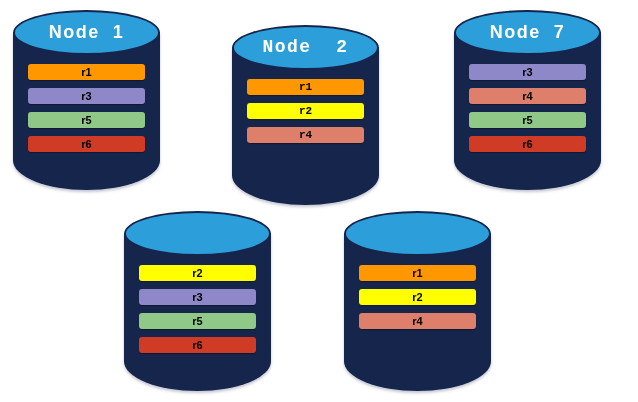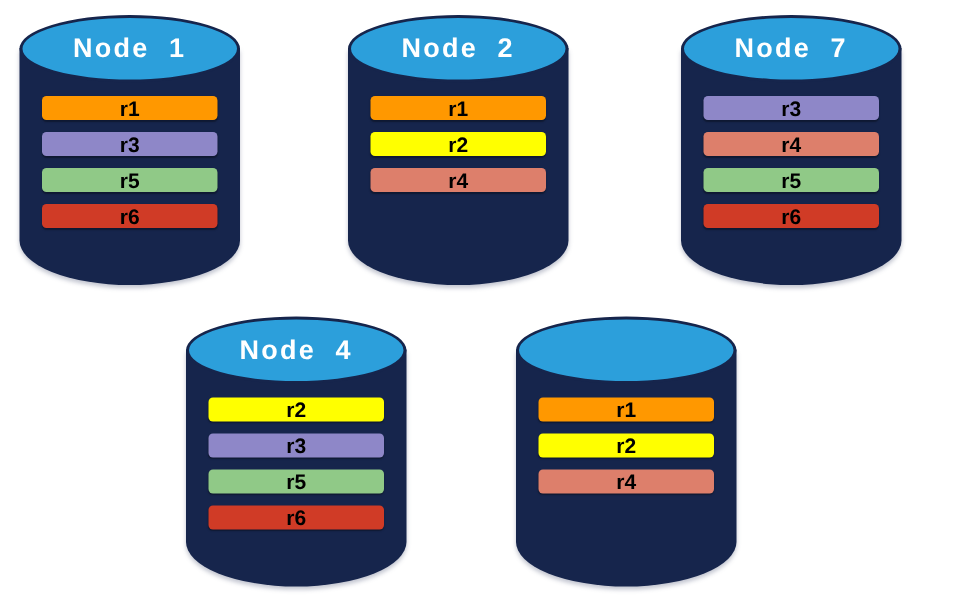--- a/index.html
+++ b/index.html
@@ -72,21 +72,21 @@
     left: 15px;
     top: 54px;
     width: 117px;
     z-index: 3;
   }
   .bar {
     height: 16px;
     margin-bottom: 8px;
     border-radius: 3px;
     text-align: center;
-    font-size: 14px;
+    font-size: 11px;
     font-weight: bold;
     color: #000000;
     line-height: 16px;
     box-shadow: 0 1px 1px rgba(0,0,0,0.35);
   }
 </style>
 </head>
 <body>
 
 <div id="diagram">
@@ -96,21 +96,21 @@
         <div class="cyl-top" style="background: rgb(44, 159, 219);"></div>
       </div>
       <div class="node-label">Node  1</div>
       <div class="bars">
         <div class="bar" style="background: rgb(255, 152, 0);">r1</div>
         <div class="bar" style="background: rgb(142, 135, 200);">r3</div>
         <div class="bar" style="background: rgb(144, 201, 135);">r5</div>
         <div class="bar" style="background: rgb(208, 59, 38);">r6</div>
       </div>
     </div>
-    <div class="node" style="left: 232px; top: 10px;">
+    <div class="node" style="left: 232px; top: 25px; font-family: Liberation Mono, monospace;">
       <div class="cyl-shape">
         <div class="cyl-body" style="background: rgb(22, 37, 76);"></div>
         <div class="cyl-top" style="background: rgb(44, 159, 219);"></div>
       </div>
       <div class="node-label">Node  2</div>
       <div class="bars">
         <div class="bar" style="background: rgb(255, 152, 0);">r1</div>
         <div class="bar" style="background: rgb(255, 255, 0);">r2</div>
         <div class="bar" style="background: rgb(221, 127, 107);">r4</div>
       </div>
@@ -126,21 +126,20 @@
         <div class="bar" style="background: rgb(221, 127, 107);">r4</div>
         <div class="bar" style="background: rgb(144, 201, 135);">r5</div>
         <div class="bar" style="background: rgb(208, 59, 38);">r6</div>
       </div>
     </div>
     <div class="node" style="left: 124px; top: 211px;">
       <div class="cyl-shape">
         <div class="cyl-body" style="background: rgb(22, 37, 76);"></div>
         <div class="cyl-top" style="background: rgb(44, 159, 219);"></div>
       </div>
-      <div class="node-label">Node  4</div>
       <div class="bars">
         <div class="bar" style="background: rgb(255, 255, 0);">r2</div>
         <div class="bar" style="background: rgb(142, 135, 200);">r3</div>
         <div class="bar" style="background: rgb(144, 201, 135);">r5</div>
         <div class="bar" style="background: rgb(208, 59, 38);">r6</div>
       </div>
     </div>
     <div class="node" style="left: 344px; top: 211px;">
       <div class="cyl-shape">
         <div class="cyl-body" style="background: rgb(22, 37, 76);"></div>

